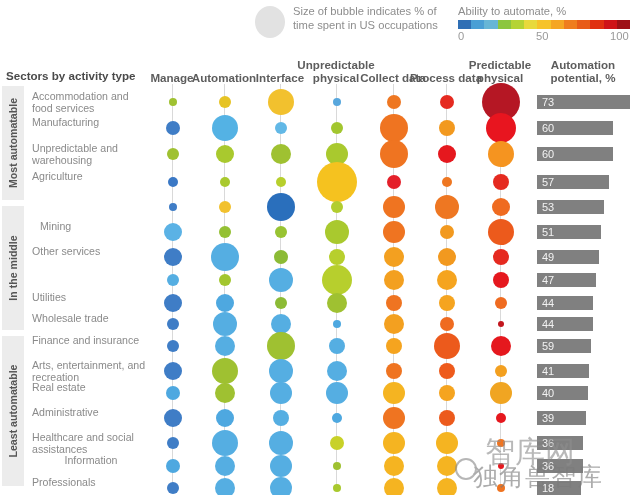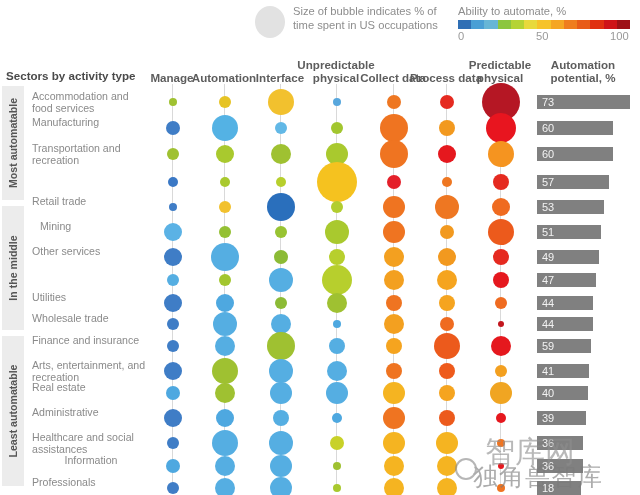--- a/index.html
+++ b/index.html
@@ -196,42 +196,42 @@
     <div class="bubble" style="width: 14px; height: 14px; left: 165.5px; top: 37px; background: rgb(63, 125, 198);"></div>
     <div class="bubble" style="width: 26px; height: 26px; left: 211.5px; top: 31px; background: rgb(84, 178, 228);"></div>
     <div class="bubble" style="width: 12px; height: 12px; left: 274.5px; top: 38px; background: rgb(98, 184, 230);"></div>
     <div class="bubble" style="width: 12px; height: 12px; left: 330.5px; top: 38px; background: rgb(162, 198, 47);"></div>
     <div class="bubble" style="width: 28px; height: 28px; left: 379.5px; top: 30px; background: rgb(239, 116, 33);"></div>
     <div class="bubble" style="width: 16px; height: 16px; left: 438.5px; top: 36px; background: rgb(242, 153, 31);"></div>
     <div class="bubble" style="width: 30px; height: 30px; left: 485.5px; top: 29px; background: rgb(232, 21, 31);"></div>
     <div class="bar" style="top: 37px; width: 76px;">
       <span>60</span>
     </div>
-    <div class="rowlabel" style="top: 59px;">Transportation and recreation</div>
+    <div class="rowlabel" style="top: 59px;">Unpredictable and warehousing</div>
     <div class="bubble" style="width: 12px; height: 12px; left: 166.5px; top: 64px; background: rgb(159, 193, 49);"></div>
     <div class="bubble" style="width: 18px; height: 18px; left: 215.5px; top: 61px; background: rgb(169, 201, 46);"></div>
     <div class="bubble" style="width: 20px; height: 20px; left: 270.5px; top: 60px; background: rgb(159, 193, 49);"></div>
     <div class="bubble" style="width: 22px; height: 22px; left: 325.5px; top: 59px; background: rgb(169, 201, 46);"></div>
     <div class="bubble" style="width: 28px; height: 28px; left: 379.5px; top: 56px; background: rgb(239, 116, 33);"></div>
     <div class="bubble" style="width: 18px; height: 18px; left: 437.5px; top: 61px; background: rgb(229, 24, 30);"></div>
     <div class="bubble" style="width: 26px; height: 26px; left: 487.5px; top: 57px; background: rgb(245, 148, 32);"></div>
     <div class="bar" style="top: 63px; width: 76px;">
       <span>60</span>
     </div>
+    <div class="rowlabel" style="top: 87px;">Agriculture</div>
     <div class="bubble" style="width: 10px; height: 10px; left: 167.5px; top: 93px; background: rgb(58, 120, 197);"></div>
     <div class="bubble" style="width: 10px; height: 10px; left: 219.5px; top: 93px; background: rgb(169, 201, 46);"></div>
     <div class="bubble" style="width: 10px; height: 10px; left: 275.5px; top: 93px; background: rgb(183, 207, 45);"></div>
     <div class="bubble" style="width: 40px; height: 40px; left: 316.5px; top: 78px; background: rgb(245, 194, 31);"></div>
     <div class="bubble" style="width: 14px; height: 14px; left: 386.5px; top: 91px; background: rgb(228, 32, 42);"></div>
     <div class="bubble" style="width: 10px; height: 10px; left: 441.5px; top: 93px; background: rgb(238, 119, 34);"></div>
     <div class="bubble" style="width: 16px; height: 16px; left: 492.5px; top: 90px; background: rgb(229, 42, 32);"></div>
     <div class="bar" style="top: 91px; width: 72px;">
       <span>57</span>
     </div>
-    <div class="rowlabel" style="top: 112px;">Retail trade</div>
     <div class="bubble" style="width: 8px; height: 8px; left: 168.5px; top: 119px; background: rgb(63, 125, 198);"></div>
     <div class="bubble" style="width: 12px; height: 12px; left: 218.5px; top: 117px; background: rgb(242, 193, 46);"></div>
     <div class="bubble" style="width: 28px; height: 28px; left: 266.5px; top: 109px; background: rgb(42, 111, 188);"></div>
     <div class="bubble" style="width: 12px; height: 12px; left: 330.5px; top: 117px; background: rgb(178, 205, 47);"></div>
     <div class="bubble" style="width: 22px; height: 22px; left: 382.5px; top: 112px; background: rgb(239, 116, 33);"></div>
     <div class="bubble" style="width: 24px; height: 24px; left: 434.5px; top: 111px; background: rgb(238, 119, 34);"></div>
     <div class="bubble" style="width: 18px; height: 18px; left: 491.5px; top: 114px; background: rgb(239, 107, 32);"></div>
     <div class="bar" style="top: 116px; width: 67px;">
       <span>53</span>
     </div>

